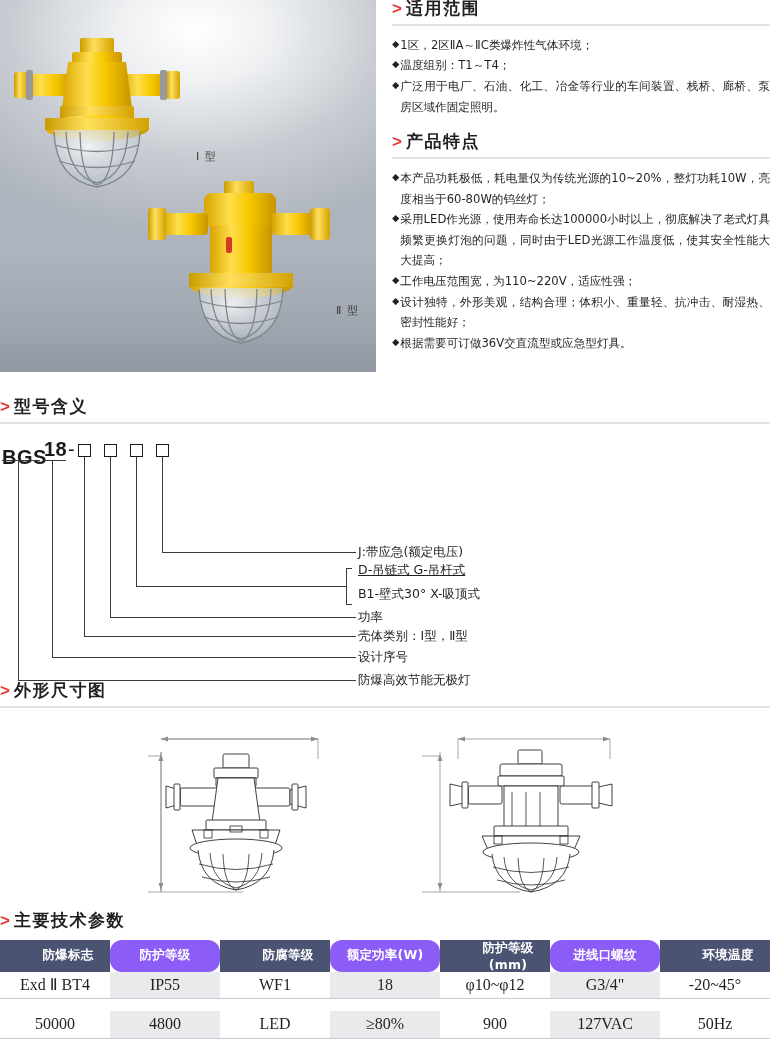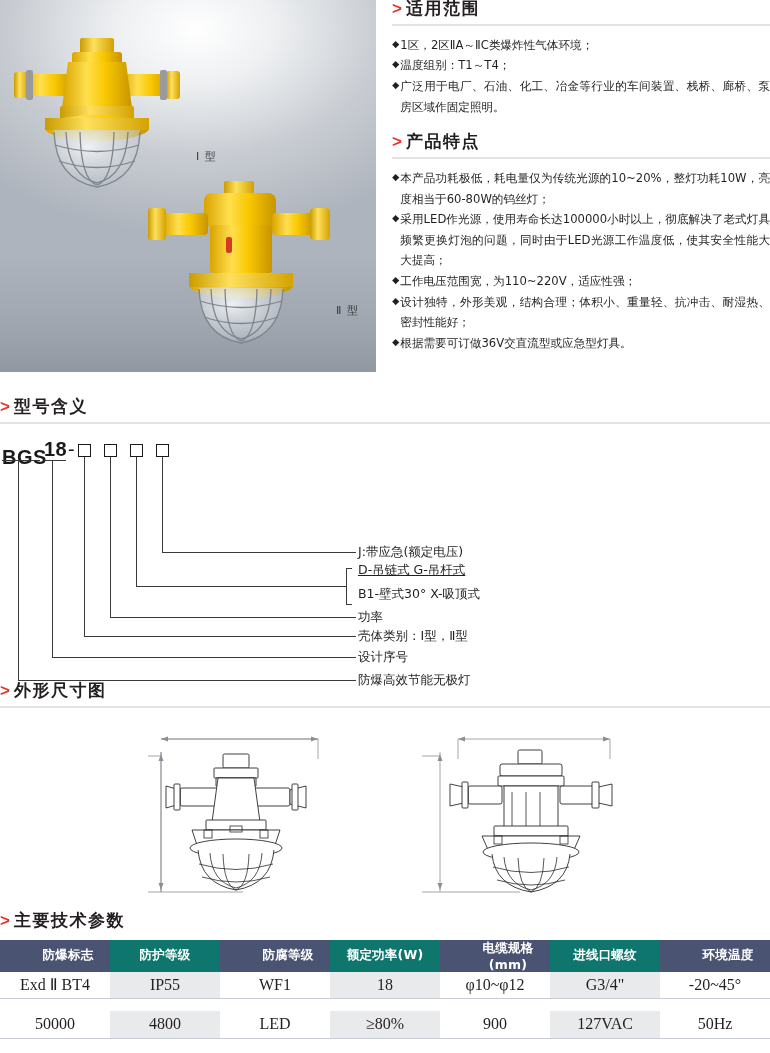--- a/index.html
+++ b/index.html
@@ -79,21 +79,21 @@
   table.spec {
     width: 770px; border-collapse: collapse; table-layout: fixed;
     margin-top: 9px;
   }
   table.spec th {
     height: 27px; color: #ffffff; font-size: 12.5px; font-weight: bold;
     text-align: center; font-family: "DejaVu Sans", sans-serif;
     letter-spacing: .2px;
   }
   table.spec th.dk { background: #4a5472; padding-left: 26px; }
-  table.spec th.lt { background: #0f766e; }
+  table.spec th.lt { background: #8b5cf6; border-radius: 12px; }
   table.spec td {
     height: 27px; font-size: 16px; text-align: center; color: #231f20;
     font-family: "Liberation Serif", serif;
     border-bottom: 1.5px solid #c9ccd4;
   }
   table.spec td.w { background: #ffffff; }
   table.spec td.g { background: #e9eaec; }
   .tbl-gap { height: 12px; }
 </style>
 </head>
@@ -431,21 +431,21 @@
           <col style="width:110px">
           <col style="width:110px">
           <col style="width:110px">
       </colgroup>
       <tbody>
           <tr>
         <th class="dk">防爆标志</th>
         <th class="lt">防护等级</th>
         <th class="dk">防腐等级</th>
         <th class="lt">额定功率(W)</th>
-        <th class="dk">电缆规格(mm)</th>
+        <th class="dk">防护等级(mm)</th>
         <th class="lt">进线口螺纹</th>
         <th class="dk">环境温度</th>
       </tr>
       <tr>
         <td class="w">Exd Ⅱ BT4</td>
         <td class="g">IP55</td>
         <td class="w">WF1</td>
         <td class="g">18</td>
         <td class="w">φ10~φ12</td>
         <td class="g">G3/4"</td>

